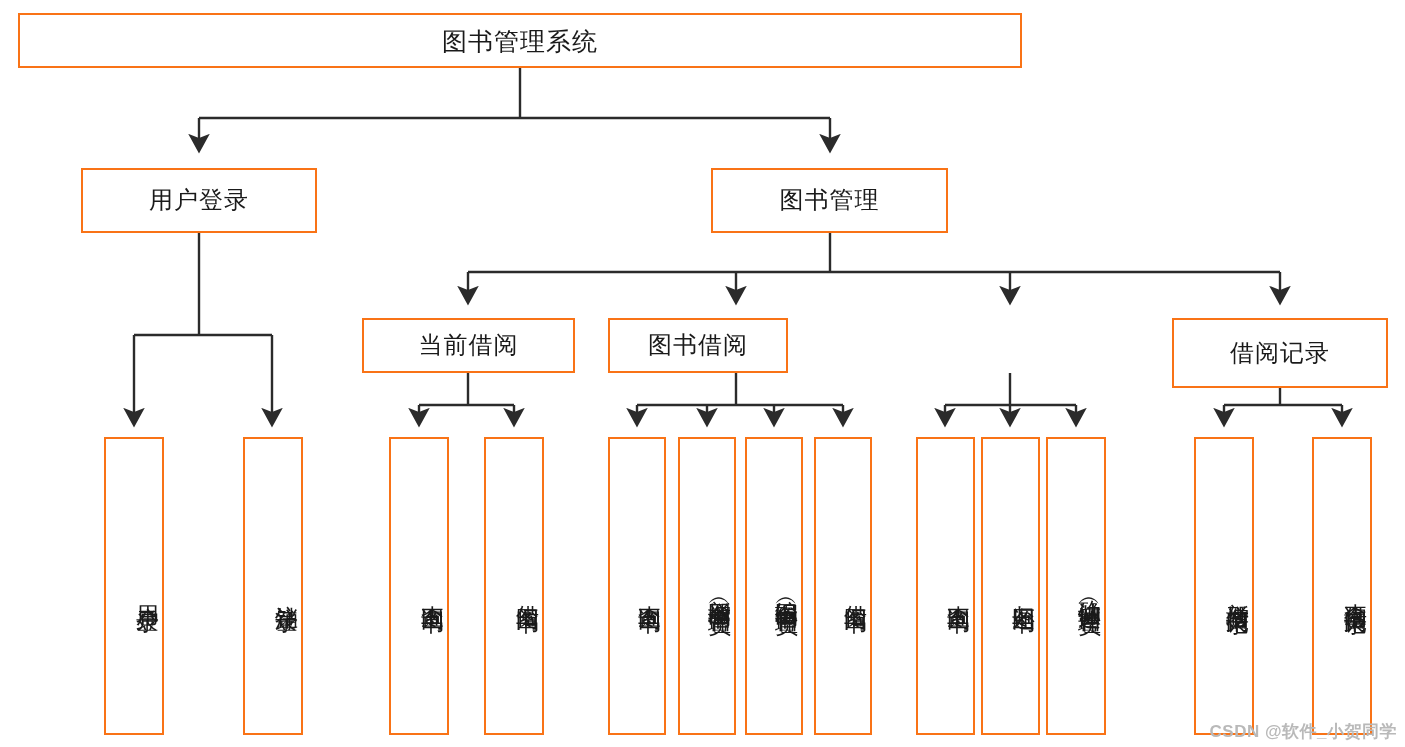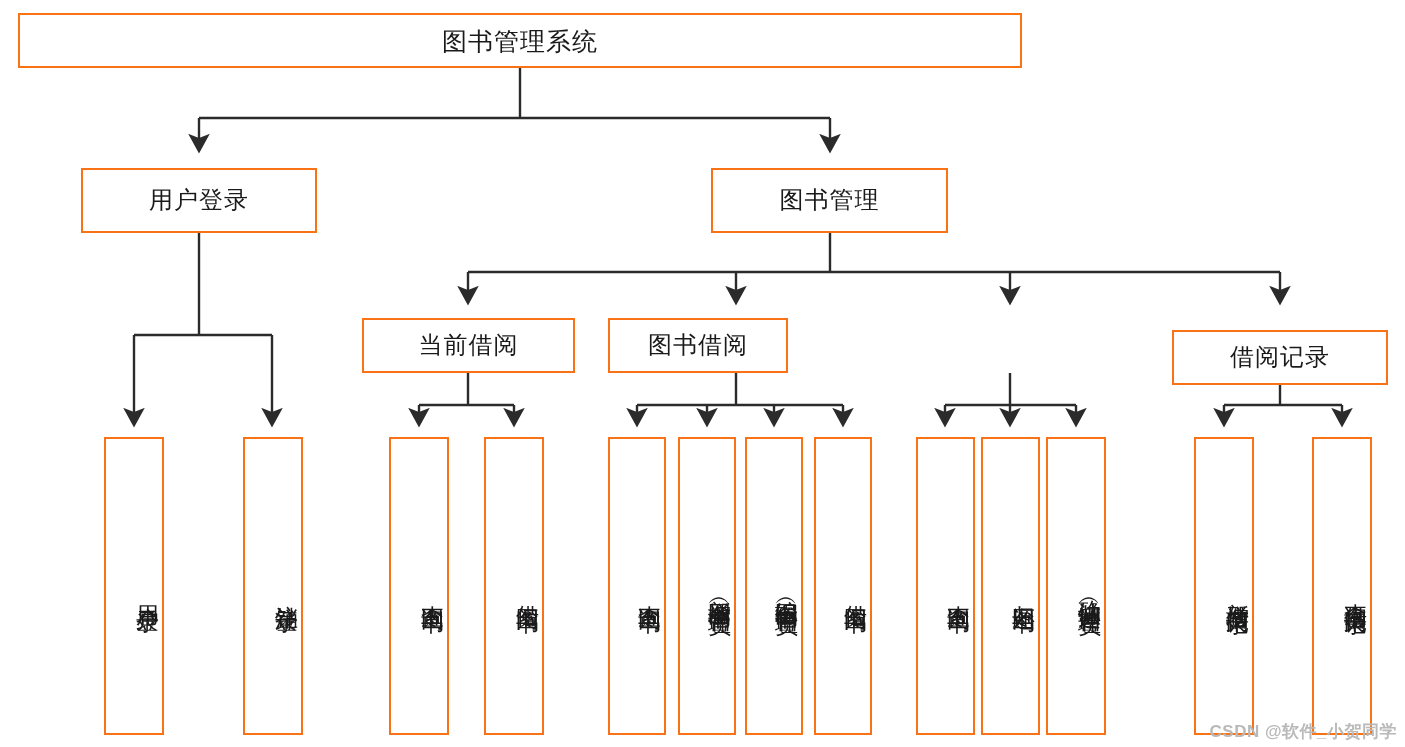--- a/index.html
+++ b/index.html
@@ -136,21 +136,21 @@
 
   <div class="node horizontal" style="left:362px;top:318px;width:213px;height:55px;">
     <span>当前借阅</span>
   </div>
 
   <div class="node horizontal" style="left:608px;top:318px;width:180px;height:55px;">
     <span>图书借阅</span>
   </div>
 
 
-  <div class="node horizontal" style="left:1172px;top:318px;width:216px;height:55px;margin-top:12px;">
+  <div class="node horizontal" style="left:1172px;top:318px;width:216px;height:70px;">
     <span>借阅记录</span>
   </div>
 
   <div class="node vertical" style="left:104px;top:437px;width:60px;height:298px;">
     <span class="vlabel">用户登录</span>
   </div>
   <div class="node vertical" style="left:243px;top:437px;width:60px;height:298px;">
     <span class="vlabel">注销登录</span>
   </div>
 

